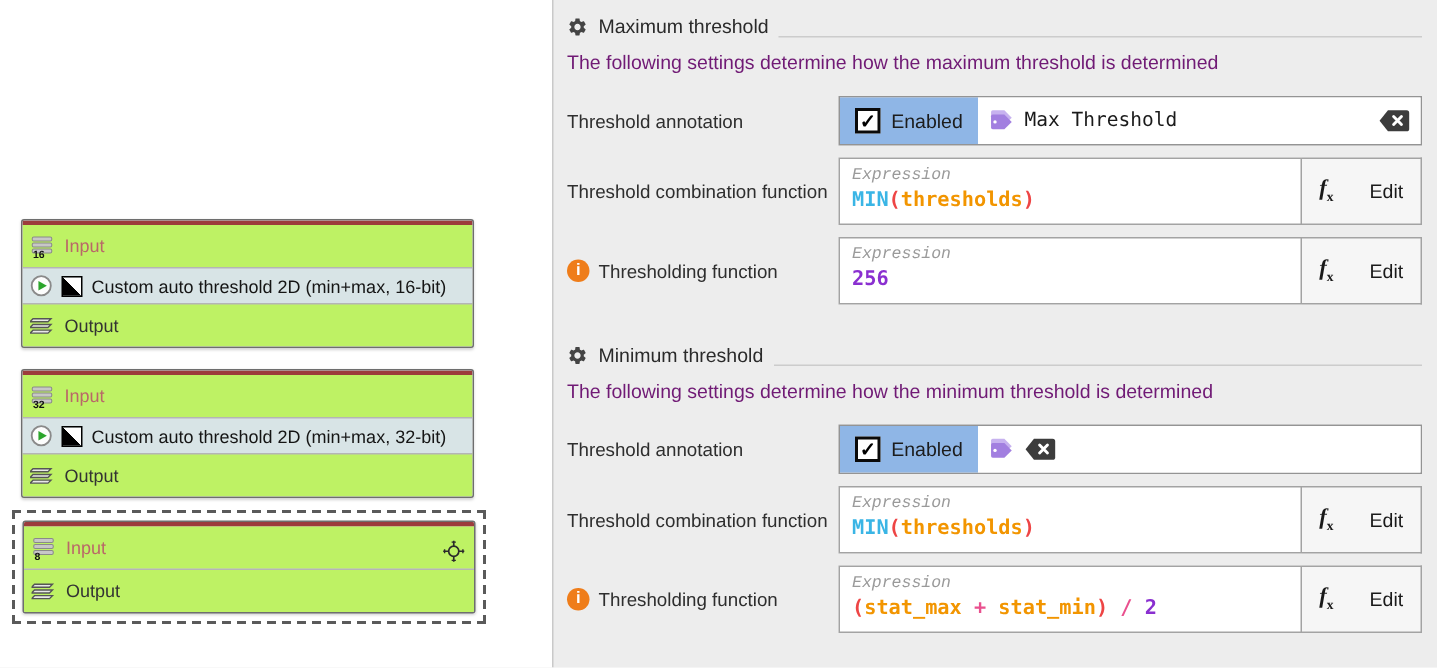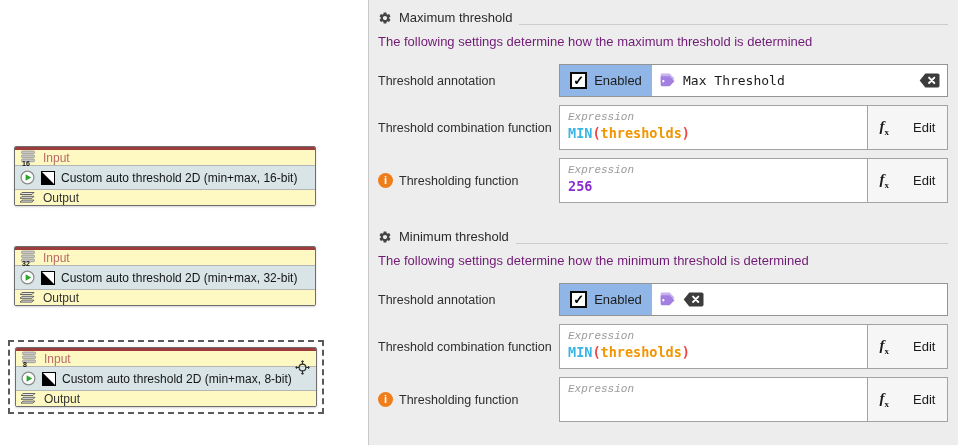--- a/index.html
+++ b/index.html
@@ -10,22 +10,22 @@
   }
   
   .canvas{position:absolute;left:0;top:0;width:368px;height:445px;background:#fff;}
   .node{
     width:302px;border:1px solid #6e6e6e;border-radius:2px;background:#eaeaea;
     box-shadow:0 1px 2px rgba(0,0,0,.18);overflow:hidden;box-sizing:border-box;
   }
   .node.abs{position:absolute;}
   .node-accent{height:3px;background:var(--node-top-bar,#9c3c3c);}
   .node-row{
-    display:flex;align-items:center;gap:6px;padding:0 5px;height:15px;
-    background:#fef9c3;font-size:12px;color:#333;
+    display:flex;align-items:center;gap:6px;padding:0 5px;height:28px;
+    background:#bef264;font-size:12px;color:#333;
   }
   .node-row + .node-row{border-top:1px solid #b5b5b5;}
   .node-row.title{height:23px;background:var(--node-title-bg,#d8e4e6);color:#151515;}
   .node-row.input .node-label{color:var(--input-text,#b96868);}
   .stack-wrap{position:relative;display:inline-flex;width:17px;height:15px;flex:0 0 17px;}
   .bits{
     position:absolute;left:2px;bottom:-2px;font-size:7px;font-weight:bold;
     color:#111;background:transparent;line-height:1;
   }
   .bw-icon{
@@ -186,28 +186,20 @@
               <g fill="#c7c7c7" stroke="#8a8a8a" stroke-width="0.7">
                 <rect x="1.5" y="1" width="13" height="2.7" rx="1"></rect>
                 <rect x="1.5" y="5" width="13" height="2.7" rx="1"></rect>
                 <rect x="1.5" y="9" width="13" height="2.7" rx="1"></rect>
               </g>
             </svg>
           <span class="bits">8</span>
         </span>
         <span class="node-label">Input</span>
       </div>
-      <div class="node-row title">
-        <svg width="15" height="15" viewBox="0 0 16 16">
-            <circle cx="8" cy="8" r="6.8" fill="#fdfdfd" stroke="#8a8a8a" stroke-width="1.3"></circle>
-            <path d="M6 4.6 L12 8 L6 11.4 Z" fill="#2ba52b"></path>
-          </svg>
-        <span class="bw-icon"></span>
-        <span>Custom auto threshold 2D (min+max, 8-bit)</span>
-      </div>
       <div class="node-row output">
         <span class="stack-wrap">
           <svg width="17" height="15" viewBox="0 0 17 15">
               <g fill="#e8e8e8" stroke="#555" stroke-width="0.9">
                 <path d="M2 2.5 h12 l-2 2 h-12 z"></path>
                 <path d="M2 6.3 h12 l-2 2 h-12 z"></path>
                 <path d="M2 10.1 h12 l-2 2 h-12 z"></path>
               </g>
             </svg>
         </span>
@@ -348,20 +340,21 @@
     </div>
 
     <div class="form-row">
       <div class="form-label">
         <span class="info-icon">i</span>
         <span>Thresholding function</span>
       </div>
       <div class="expr-group">
         <div class="expr-box">
           <div class="expr-ph">Expression</div>
+          <div class="expr-code"><span class="tk-paren">(</span><span class="tk-ident">stat_max</span><span class="tk-op"> + </span><span class="tk-ident">stat_min</span><span class="tk-paren">)</span><span class="tk-op"> / </span><span class="tk-num">2</span></div>
         </div>
         <button class="edit-btn">
           <span class="fx">f<sub>x</sub></span>
           <span>Edit</span>
         </button>
       </div>
     </div>
   </div>
 </div>
 

